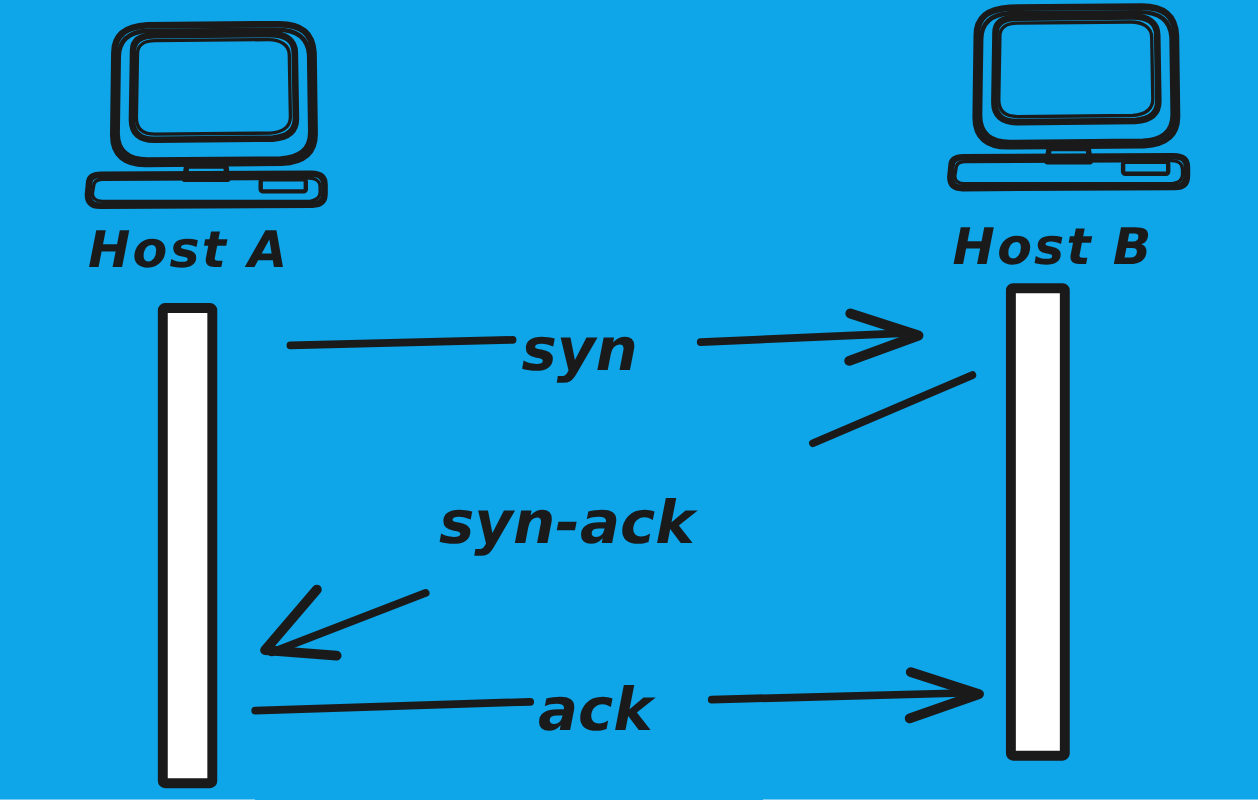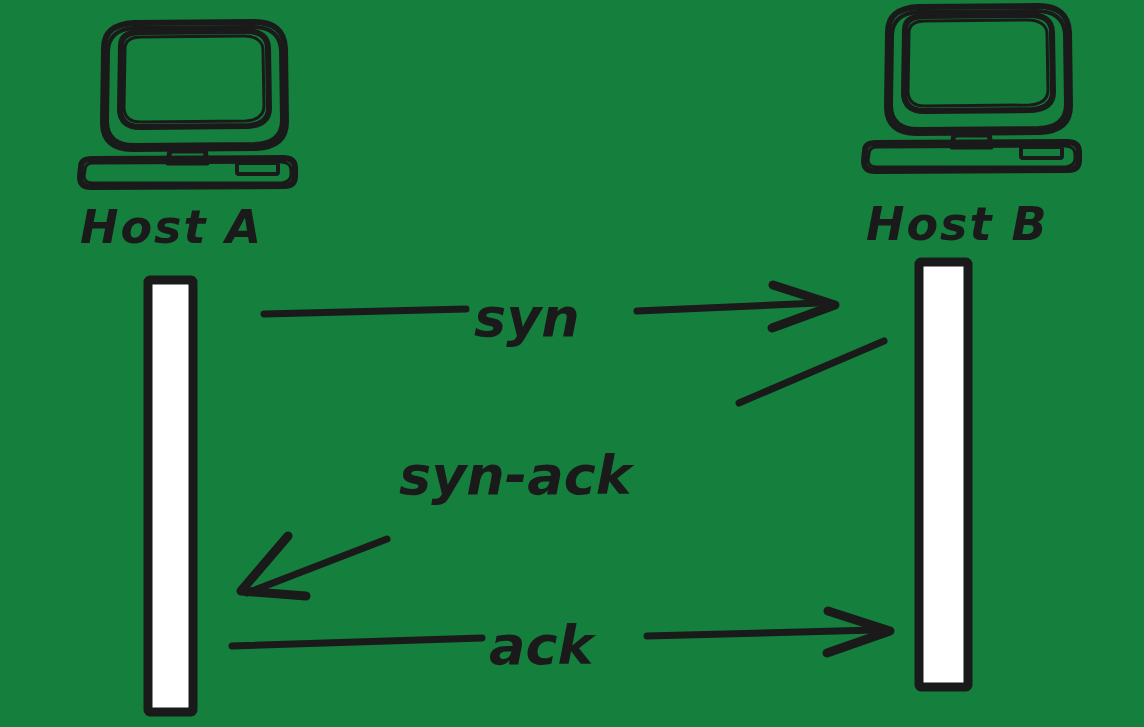--- a/index.html
+++ b/index.html
@@ -11,21 +11,21 @@
   body {
     width: 1144px;
     height: 727px;
     overflow: hidden;
     font-family: "DejaVu Sans", sans-serif;
   }
   #diagram-root {
     position: relative;
     width: 1144px;
     height: 727px;
-    background: #15803d;
+    background: #0ea5e9;
   }
   svg.canvas {
     position: absolute;
     top: 0;
     left: 0;
     width: 1144px;
     height: 727px;
     display: block;
   }
   .ink {

